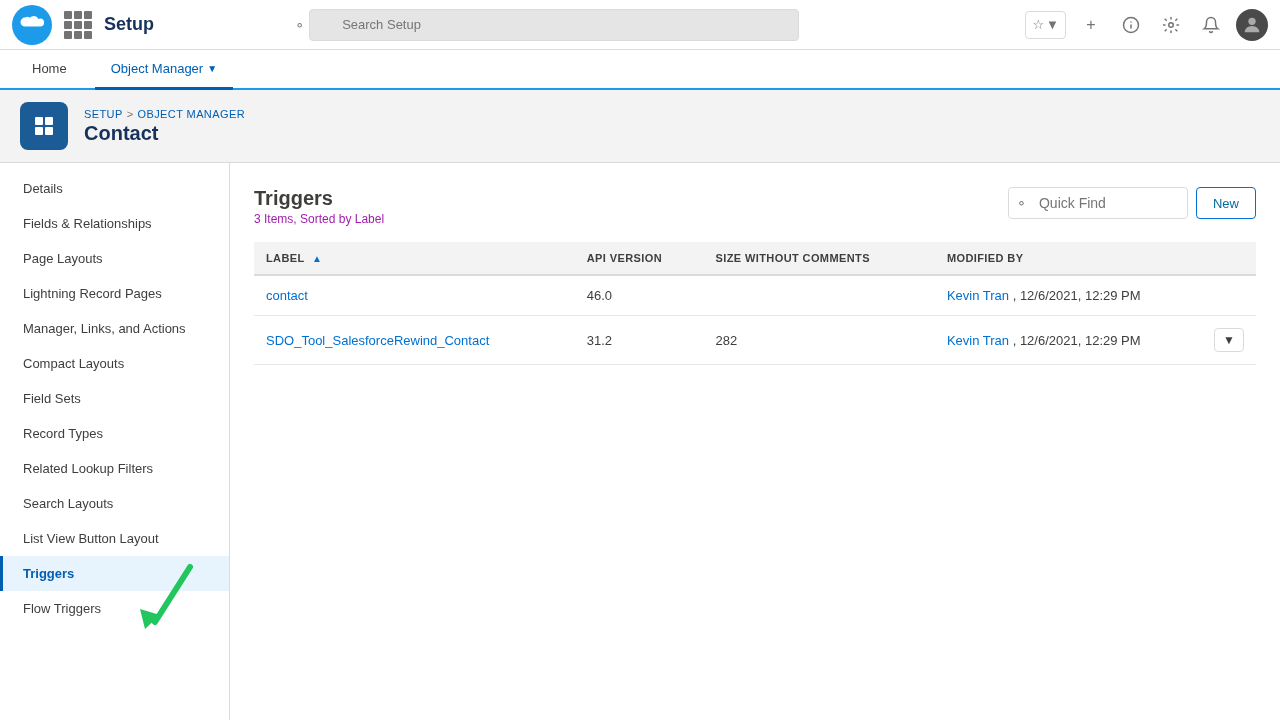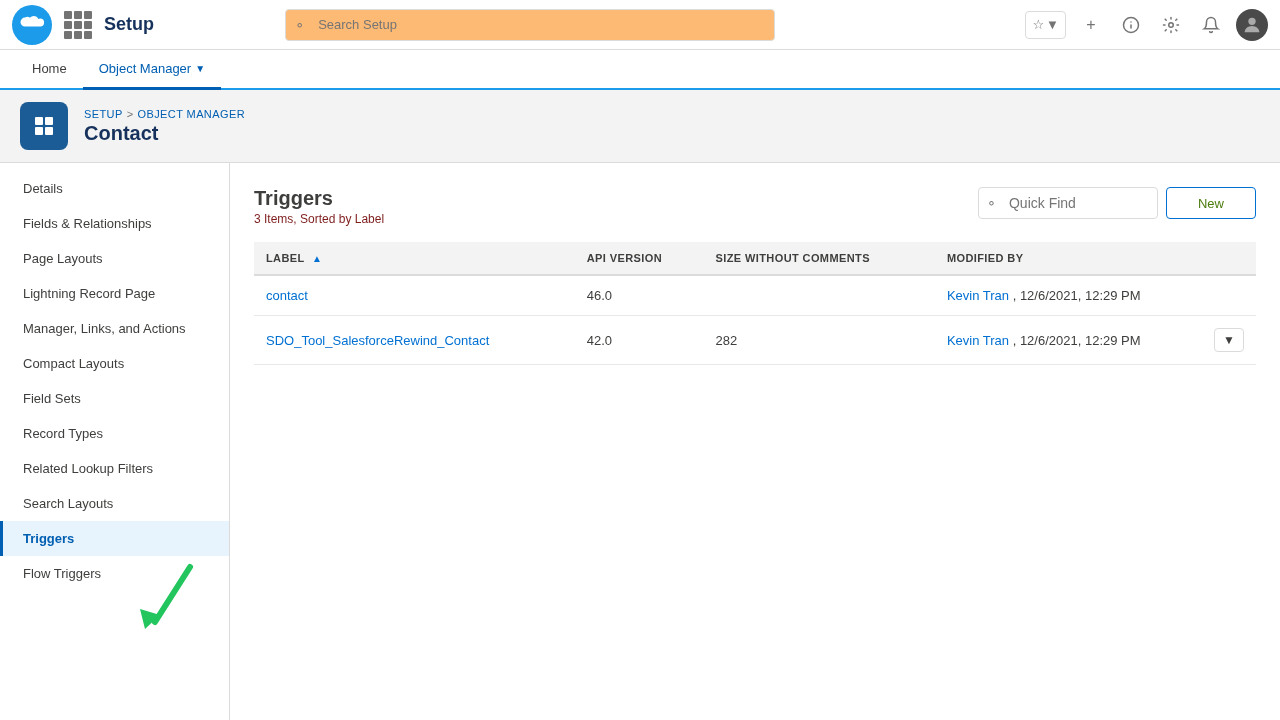--- a/index.html
+++ b/index.html
@@ -38,21 +38,22 @@
     }
     .top-nav-search {
       flex: 1; max-width: 490px; margin: 0 auto;
       position: relative;
     }
     .top-nav-search input {
       width: 100%; height: 32px;
       border: 1px solid #dddbda; border-radius: 4px;
       padding: 0 12px 0 32px;
       font-size: 13px; color: #3e3e3c;
-      background: #fdba74;
+      background: #e5e5e5;
+      margin-left: 24px;
     }
     .top-nav-search .search-icon-wrap {
       position: absolute; left: 9px; top: 50%; transform: translateY(-50%);
       color: #747474;
     }
     .top-nav-actions {
       display: flex; align-items: center; gap: 10px; margin-left: auto;
     }
     .top-nav-actions .icon-btn {
       width: 30px; height: 30px;
@@ -72,21 +73,21 @@
       display: flex; align-items: center; justify-content: center;
       overflow: hidden;
     }
 
     
     .sec-nav {
       height: 40px;
       background: #fff;
       border-bottom: 2px solid #1b9bea;
       display: flex; align-items: stretch;
-      padding: 0 16px; gap: 0;
+      padding: 0 16px; gap: 12px;
     }
     .sec-nav-item {
       display: flex; align-items: center;
       padding: 0 16px; font-size: 13px; font-weight: 500;
       color: #3e3e3c; cursor: pointer; border-bottom: 3px solid transparent;
       margin-bottom: -2px; text-decoration: none;
       white-space: nowrap;
     }
     .sec-nav-item.active {
       color: #005fb2; border-bottom: 3px solid #005fb2;
@@ -151,41 +152,41 @@
 
     
     .content-header {
       display: flex; align-items: flex-start; justify-content: space-between;
       margin-bottom: 16px;
     }
     .content-header-left h2 {
       font-size: 20px; font-weight: 600; color: #3e3e3c;
     }
     .content-header-left .subtitle {
-      font-size: 12px; color: #7f1d1d; margin-top: 2px;
+      font-size: 12px; color: #a21caf; margin-top: 2px;
     }
     .content-header-right {
       display: flex; align-items: center; gap: 8px;
     }
     .quick-find-wrap {
       position: relative;
     }
     .quick-find-wrap input {
       height: 32px; padding: 0 10px 0 30px;
       border: 1px solid #dddbda; border-radius: 4px;
       font-size: 14px; width: 180px; color: #3e3e3c;
     }
     .quick-find-wrap .qf-icon {
       position: absolute; left: 8px; top: 50%; transform: translateY(-50%);
       color: #747474; font-size: 13px;
     }
     .new-btn {
-      height: 32px; padding: 0 31px;
+      height: 32px; padding: 0 16px;
       border: 1px solid #0070d2; border-radius: 4px;
-      background: #fff; color: #4d7c0f;
+      background: #fff; color: #0369a1;
       font-size: 13px; font-weight: 500; cursor: pointer;
     }
 
     
     .data-table {
       width: 100%; border-collapse: collapse;
       font-size: 13px;
     }
     .data-table thead tr {
       background: #f3f3f3; border-bottom: 2px solid #dddbda;
@@ -320,39 +321,42 @@
     <a class="sidebar-item">
       <span>Details</span>
     </a>
     <a class="sidebar-item">
       <span>Fields &amp; Relationships</span>
     </a>
     <a class="sidebar-item">
       <span>Page Layouts</span>
     </a>
     <a class="sidebar-item">
-      <span>Lightning Record Page</span>
+      <span>Lightning Record Pages</span>
     </a>
     <a class="sidebar-item">
       <span>Manager, Links, and Actions</span>
     </a>
     <a class="sidebar-item">
       <span>Compact Layouts</span>
     </a>
     <a class="sidebar-item">
       <span>Field Sets</span>
     </a>
     <a class="sidebar-item">
       <span>Record Types</span>
     </a>
     <a class="sidebar-item">
       <span>Related Lookup Filters</span>
     </a>
     <a class="sidebar-item">
       <span>Search Layouts</span>
+    </a>
+    <a class="sidebar-item">
+      <span>List View Button Layout</span>
     </a>
     <a class="sidebar-item active">
       <span>Triggers</span>
     </a>
     <a class="sidebar-item">
       <span>Flow Triggers</span>
     </a>
   </nav>
 
   <div class="content-area">
@@ -398,21 +402,21 @@
           <td>
             <a href="#">Kevin Tran</a>
             <span>, </span>
             <span>12/6/2021, 12:29 PM</span>
           </td>
         </tr>
         <tr id="row-2">
           <td>
             <a href="#">SDO_Tool_SalesforceRewind_Contact</a>
           </td>
-          <td>42.0</td>
+          <td>31.2</td>
           <td>282</td>
           <td style="display:flex; align-items:center; justify-content:space-between;">
             <span>
               <a href="#">Kevin Tran</a>
               <span>, </span>
               <span>12/6/2021, 12:29 PM</span>
             </span>
             <button class="row-action-btn">▼</button>
           </td>
         </tr>

